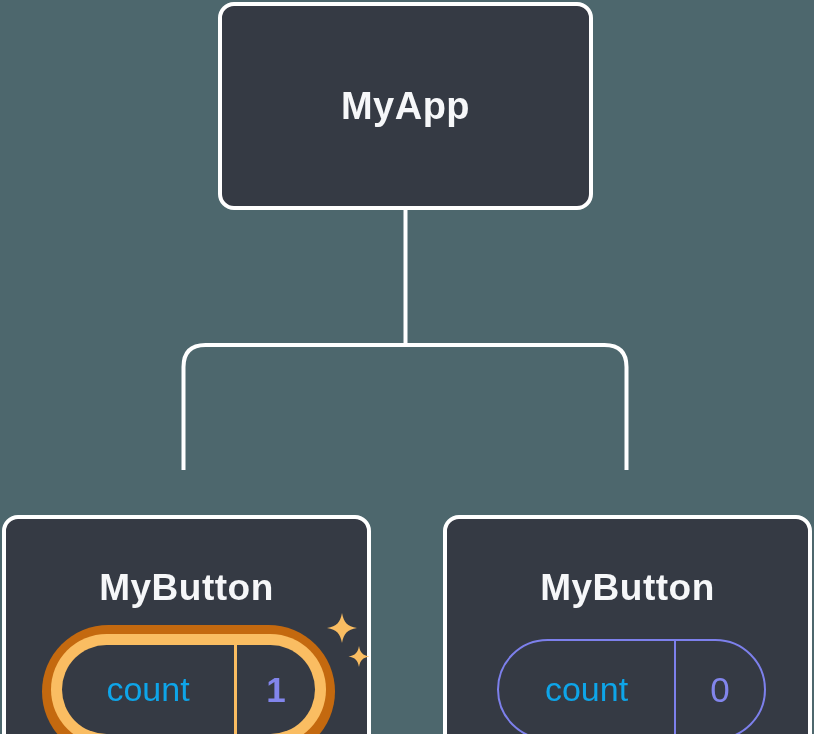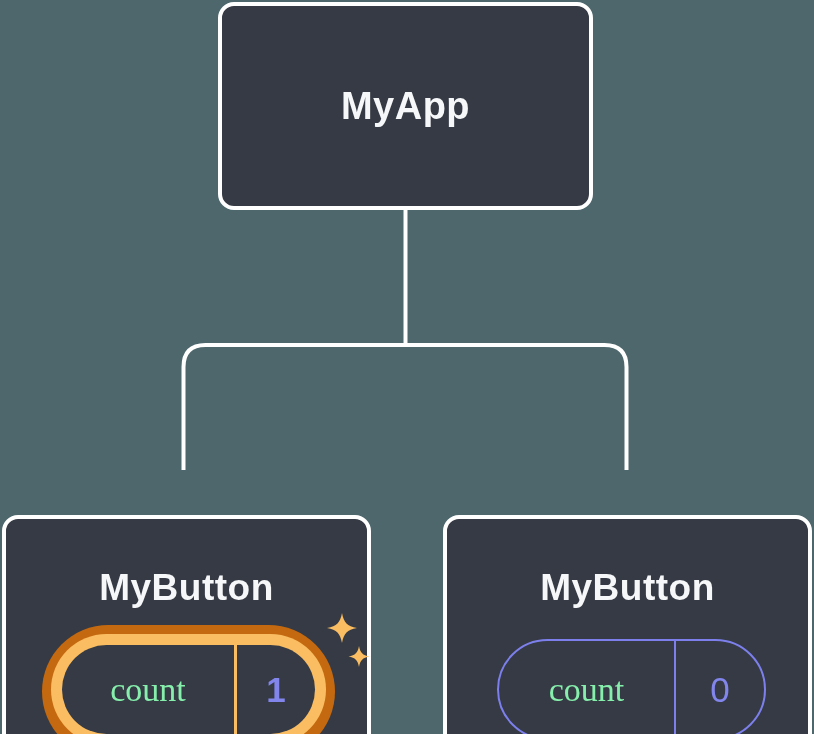--- a/index.html
+++ b/index.html
@@ -89,24 +89,23 @@
     background: #353A44;
     display: flex;
     align-items: stretch;
     overflow: hidden;
   }
   .state-key {
     flex: 1;
     display: flex;
     align-items: center;
     justify-content: center;
-    color: #86efac;
+    color: #0ea5e9;
     font-size: 34px;
     font-weight: 400;
-    font-family: Liberation Serif, serif;
   }
   .state-divider { width: 3px; background: #FABD62; }
   .pill-plain .state-divider { width: 2px; background: #7D80EC; }
   .state-value {
     width: 78px;
     display: flex;
     align-items: center;
     justify-content: center;
     color: #8285EC;
     font-size: 35px;

